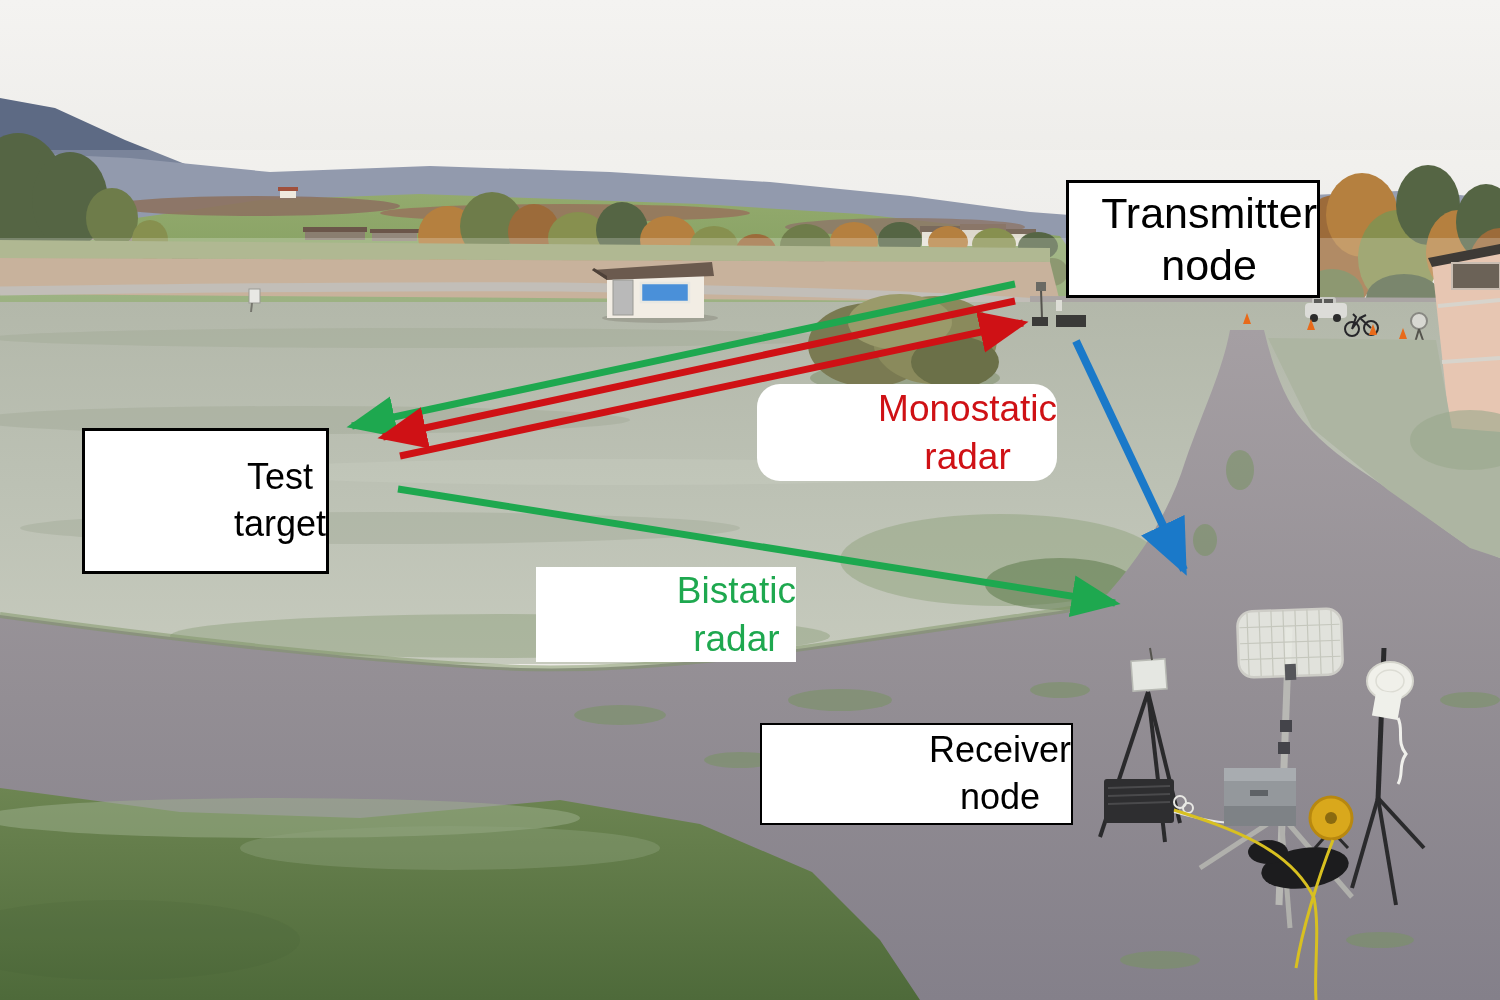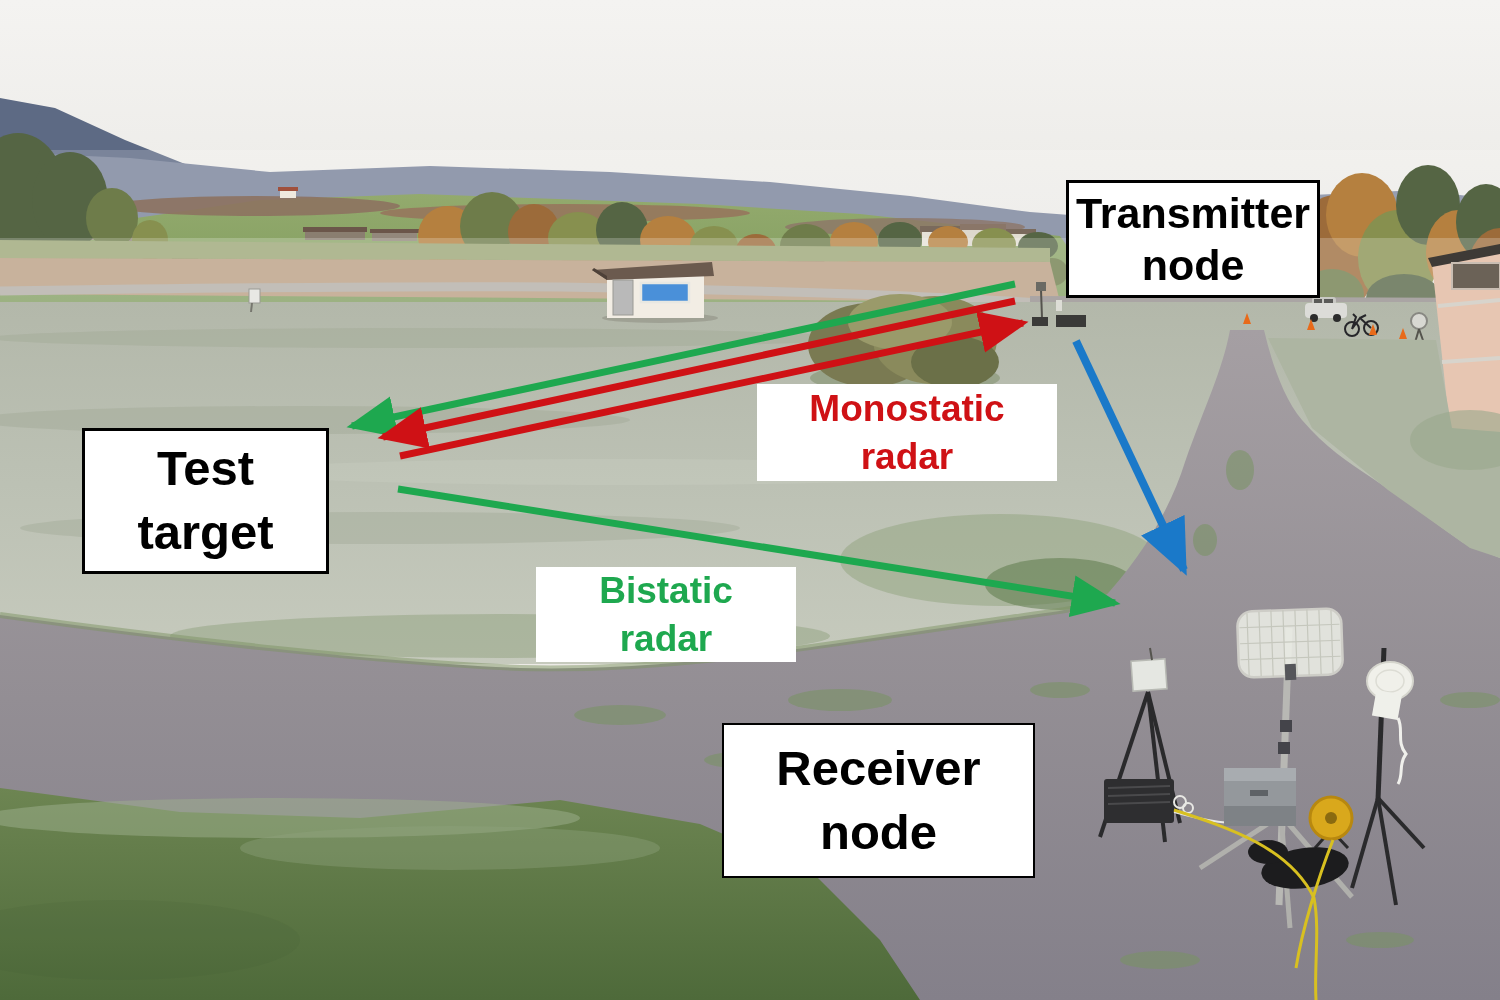--- a/index.html
+++ b/index.html
@@ -1,26 +1,26 @@
 <!DOCTYPE html>
 <html><head>
 <meta charset="utf-8">
 <style>
   html,body{margin:0;padding:0;background:#222;}
   #stage{position:relative;width:1500px;height:1000px;overflow:hidden;
          font-family:"Liberation Sans",sans-serif;background:#eceae6;}
   #scene,#arrow-layer{position:absolute;left:0;top:0;}
   #arrow-layer{z-index:5;}
   .label-box{position:absolute;z-index:10;background:#fff;display:flex;
-             align-items:center;justify-content:center;text-align:center;font-weight:bold;}
+             align-items:center;justify-content:flex-end;text-align:center;}
   .label-box.bordered{border:3px solid #000;box-sizing:border-box;}
   .label-box.bordered.thin{border-width:2px;}
   .label-text{white-space:pre-line;color:#000;line-height:1.22;}
   .fs-node{font-size:43px;}
-  .fs-node-lg{font-size:49px;line-height:1.3;}
+  .fs-node-lg{font-size:36px;line-height:1.3;}
   .fs-tag{font-size:37px;line-height:1.28;}
   
   .tA{fill:#b5803f}.tB{fill:#87904f}.tC{fill:#556544}.tD{fill:#9c6b3a}.tE{fill:#6e7c4a}
 </style>
 </head>
 <body>
 
 <div id="stage">
 
 <svg id="scene" width="1500" height="1000" viewBox="0 0 1500 1000">
@@ -351,26 +351,26 @@
 <div class="label-box bordered" style="left:1066px;top:180px;width:254px;height:118px;">
   <span class="label-text fs-node" style="color: rgb(0, 0, 0);">Transmitter
 node</span>
 </div>
 
 <div class="label-box bordered" style="left:82px;top:428px;width:247px;height:146px;">
   <span class="label-text fs-node-lg" style="color: rgb(0, 0, 0);">Test
 target</span>
 </div>
 
-<div class="label-box bordered thin" style="left:722px;top:723px;width:313px;height:155px;">
+<div class="label-box bordered thin" style="left:760px;top:723px;width:313px;height:102px;">
   <span class="label-text fs-node-lg" style="color: rgb(0, 0, 0);">Receiver
 node</span>
 </div>
 
-<div class="label-box" style="left:757px;top:384px;width:300px;height:97px;">
+<div class="label-box" style="left:757px;top:384px;width:300px;height:97px;border-radius:23px;">
   <span class="label-text fs-tag" style="color: rgb(207, 17, 21);">Monostatic
 radar</span>
 </div>
 
 <div class="label-box" style="left:536px;top:567px;width:260px;height:95px;">
   <span class="label-text fs-tag" style="color: rgb(30, 168, 79);">Bistatic
 radar</span>
 </div>
 
 

